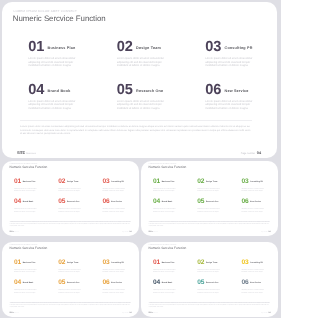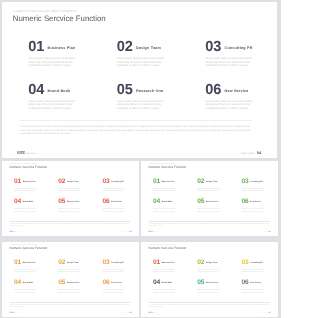--- a/index.html
+++ b/index.html
@@ -1,20 +1,20 @@
 <!DOCTYPE html>
 <html><head>
 <meta charset="utf-8">
 <title>Numeric Service Function</title>
 <style>
 *{box-sizing:border-box;margin:0;padding:0}
 html,body{width:281px;height:318px;overflow:hidden;}
 body{background:#ffffff;font-family:"Liberation Sans",sans-serif;-webkit-font-smoothing:antialiased;text-rendering:geometricPrecision;}
 .page{position:relative;width:281px;height:318px;background:#dfdfe5;will-change:transform;transform:translateZ(0);}
-.slide{background:#ffffff;position:relative;overflow:hidden;}
+.slide{background:#ffffff;position:relative;overflow:hidden;border-radius:10px;}
 
 
 .hero{position:absolute;left:2px;top:2px;width:275px;height:156px;}
 .hero .eyebrow{position:absolute;left:11.5px;top:6.8px;font-size:3px;letter-spacing:.22px;color:#cacad1;text-transform:uppercase;white-space:nowrap;}
 .hero .title{position:absolute;left:10.8px;top:12.4px;font-size:7.9px;letter-spacing:-0.06px;color:#5c5c60;font-weight:400;white-space:nowrap;}
 .hero .grid{position:absolute;left:26.3px;top:38.2px;width:236px;}
 .hero .grid .row{display:flex;}
 .hero .grid .row+.row{margin-top:14.8px;}
 .hero .cell{width:88.5px;flex:0 0 88.5px;}
 .hero .cell .head{display:flex;align-items:baseline;}

